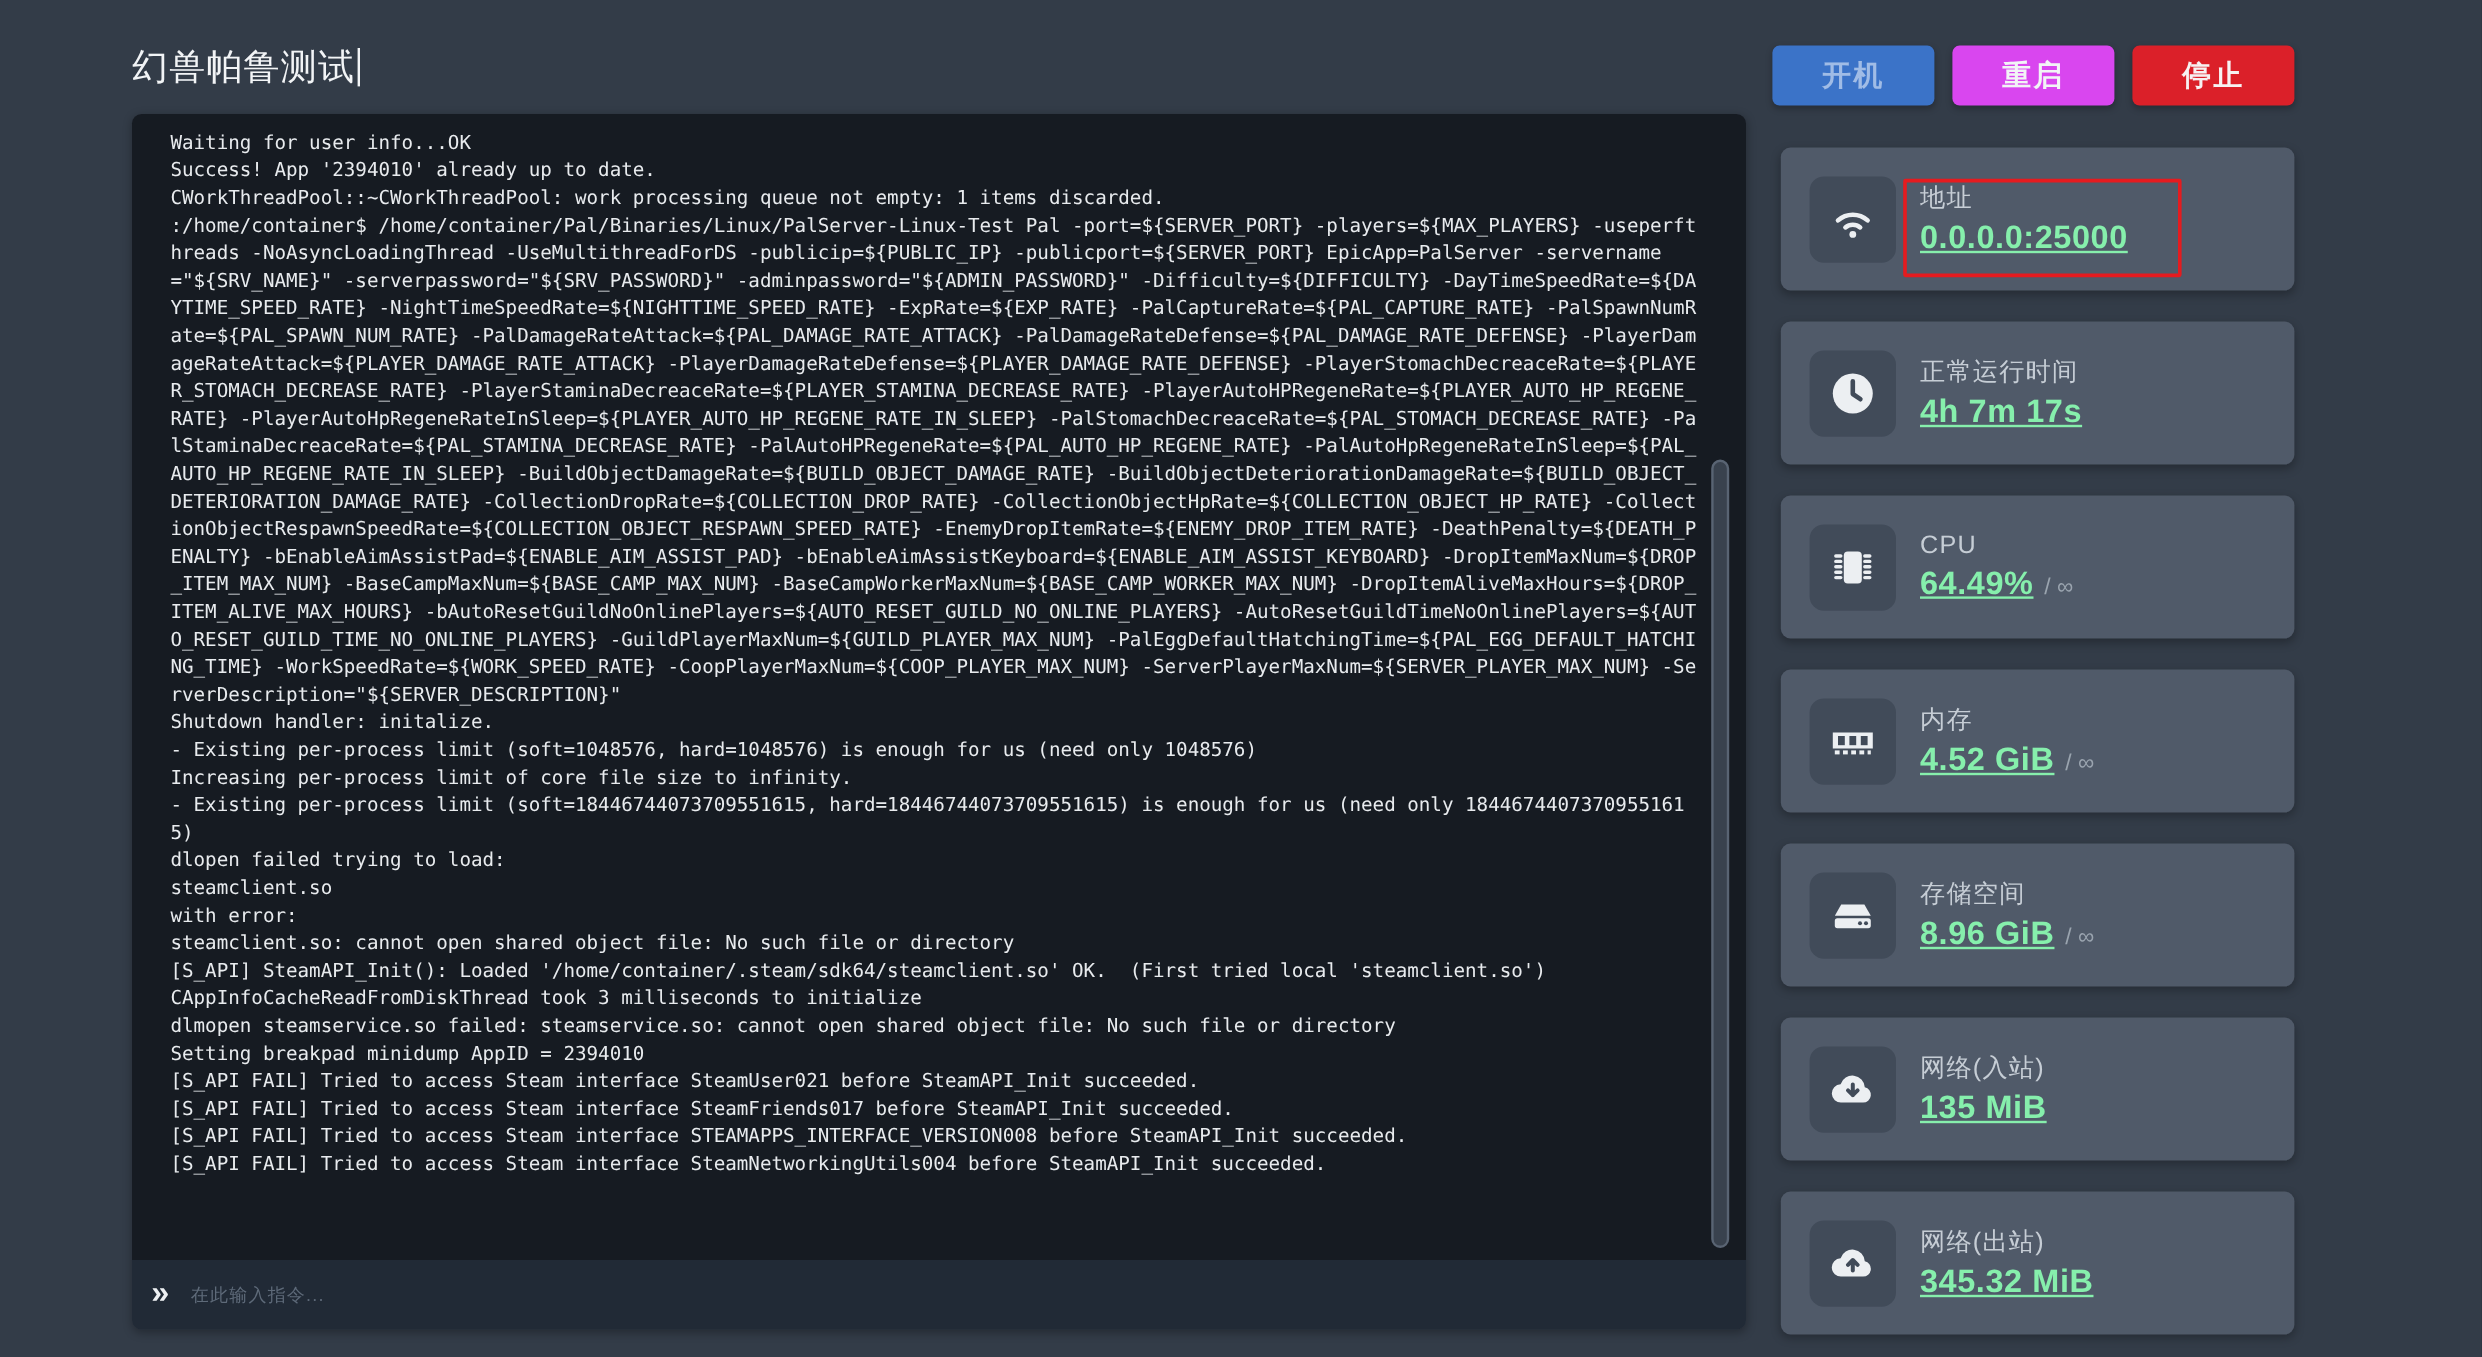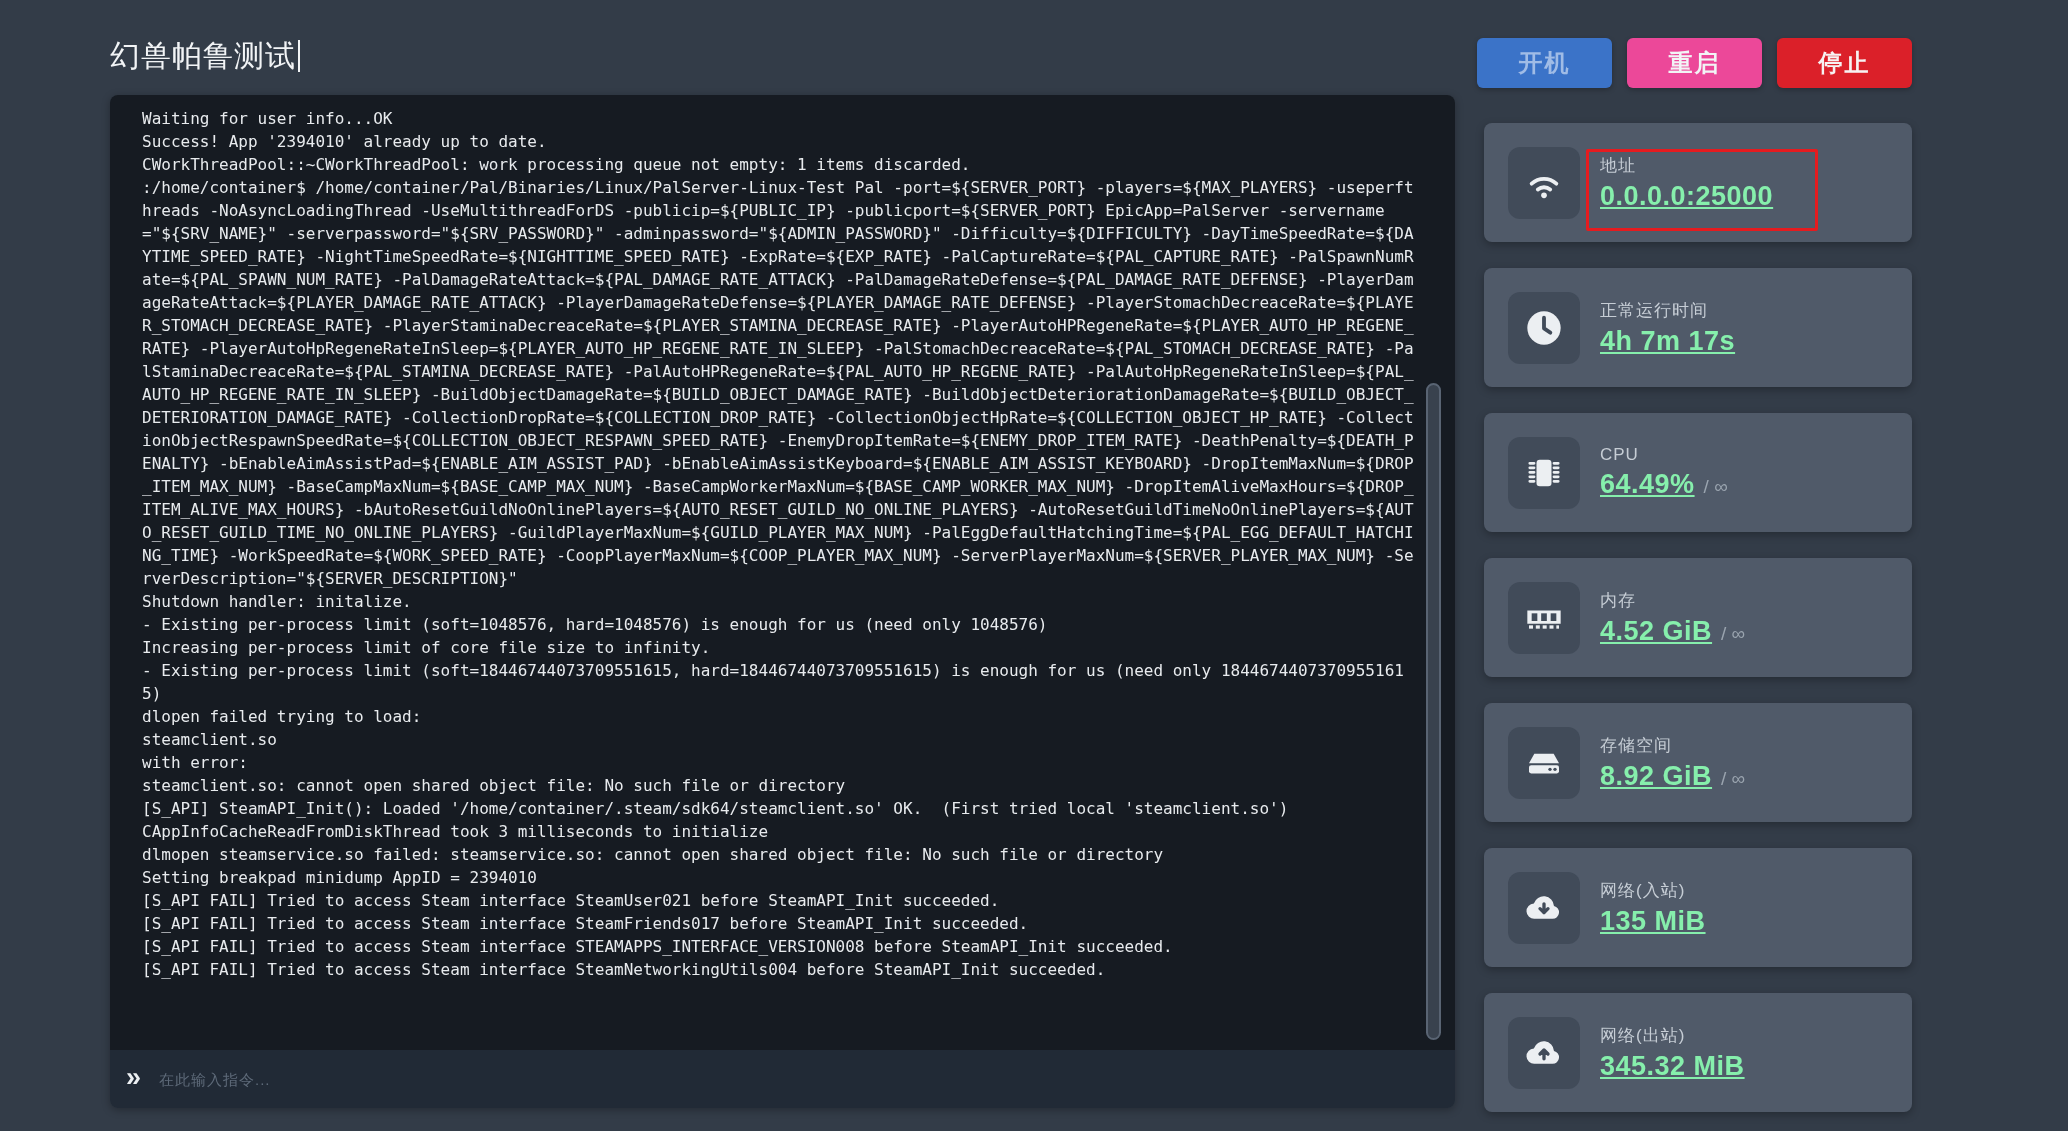--- a/index.html
+++ b/index.html
@@ -5,40 +5,40 @@
   html,body{margin:0;padding:0;background:#333C48;}
   body{width:2068px;height:1131px;overflow:hidden;font-family:"Liberation Sans","DejaVu Sans",sans-serif;}
   .layout{position:relative;width:2068px;height:1131px;background:#333C48;}
 
   
   .page-title{position:absolute;left:110px;top:36px;font-size:30px;font-weight:500;color:#F2F4F6;letter-spacing:1px;}
   .caret{display:inline-block;width:2px;height:32px;background:#F2F4F6;vertical-align:-6px;margin-left:2px;}
   .actions{position:absolute;top:38px;right:156px;display:flex;gap:15px;}
   .btn{width:135px;height:50px;border:none;border-radius:6px;font-size:24px;font-weight:bold;font-family:inherit;cursor:pointer;letter-spacing:2px;box-shadow:0 2px 5px rgba(0,0,0,0.25);}
   .btn-start{background:#3B73C8;color:rgba(223,233,248,0.62);}
-  .btn-restart{background:#ec4899;color:#F2F4F6;}
+  .btn-restart{background:#d946ef;color:#F2F4F6;}
   .btn-stop{background:#DB2029;color:#F7F2F2;}
 
   
   .console-wrap{position:absolute;left:110px;top:95px;width:1345px;height:1013px;box-shadow:0 2px 8px rgba(0,0,0,0.3);border-radius:8px;}
   .console{position:relative;width:100%;height:955px;background:#161B22;border-radius:8px 8px 0 0;box-sizing:border-box;overflow:hidden;}
   .console-text{margin:0;padding:12px 32px;font-family:"DejaVu Sans Mono","Liberation Mono",monospace;font-size:16px;line-height:23px;color:#E8EBEE;white-space:pre-wrap;word-break:break-all;}
   .scroll-thumb{position:absolute;right:14px;top:288px;bottom:10px;width:15px;border-radius:8px;background:#39424E;border:2px solid #596473;box-sizing:border-box;}
   .command-bar{position:absolute;left:0;bottom:0;width:100%;height:58px;background:#212A36;border-radius:0 0 8px 8px;display:flex;align-items:center;box-sizing:border-box;padding:0 16px;}
   .prompt{color:#EDF0F3;font-size:27px;font-weight:bold;line-height:1;margin-right:16px;margin-top:-4px;}
   .command-input{flex:1;background:transparent;border:none;outline:none;color:#D7DCE2;font-size:15px;font-family:inherit;letter-spacing:1px;}
   .command-input::placeholder{color:#5E6A79;opacity:1;}
 
   
   .sidebar{position:absolute;left:1484px;top:123px;width:428px;display:flex;flex-direction:column;gap:26px;}
   .card{position:relative;height:119px;background:#505A69;border-radius:8px;display:flex;align-items:center;box-shadow:0 3px 8px rgba(0,0,0,0.28);}
   .icon-box{width:72px;height:72px;margin-left:24px;background:#414B59;border-radius:12px;display:flex;align-items:center;justify-content:center;color:#ECEFF2;flex:0 0 auto;}
   .icon-box svg{width:40px;height:40px;}
   .card-text{margin-left:20px;min-width:0;}
-  .card-label{font-size:17px;color:#C6CDD5;letter-spacing:1px;margin-bottom:4px;}
+  .card-label{font-size:21px;color:#C6CDD5;letter-spacing:1px;margin-bottom:4px;}
   .card-value-row{display:flex;align-items:baseline;gap:9px;}
   .card-value{font-size:27px;font-weight:bold;color:#86efac;letter-spacing:0.5px;text-decoration:underline;}
   .card-limit{font-size:19px;color:#9AA4AF;}
   .highlight-rect{position:absolute;left:102px;top:26px;width:226px;height:76px;border:3px solid #E51B1F;border-radius:2px;pointer-events:none;}
 </style>
 </head>
 <body>
 
 <div class="layout">
 
@@ -167,21 +167,21 @@
           <svg viewBox="0 0 24 24">
             <path d="M6.2 6.5h11.6l3.2 5.6H3z" fill="currentColor"></path>
             <rect x="3" y="13.3" width="18" height="5" rx="1.3" fill="currentColor"></rect>
             <circle cx="15.6" cy="15.8" r="1" fill="#414B59"></circle>
             <circle cx="18.6" cy="15.8" r="1" fill="#414B59"></circle>
           </svg>
         </div>
       <div class="card-text">
         <div class="card-label">存储空间</div>
         <div class="card-value-row">
-          <span class="card-value">8.92 GiB</span>
+          <span class="card-value">8.96 GiB</span>
           <span class="card-limit">/ ∞</span>
         </div>
       </div>
     </div>
 
     <div class="card">
       <div class="icon-box">
           <svg viewBox="0 0 24 24">
             <path d="M6.3 18.5a4.6 4.6 0 0 1-.4-9.2A6.2 6.2 0 0 1 18 10.8a3.9 3.9 0 0 1-.9 7.7z" fill="currentColor"></path>
             <path d="M12 9.5v5.3m0 0-2.4-2.4m2.4 2.4 2.4-2.4" stroke="#414B59" stroke-width="2" fill="none" stroke-linecap="round" stroke-linejoin="round"></path>

